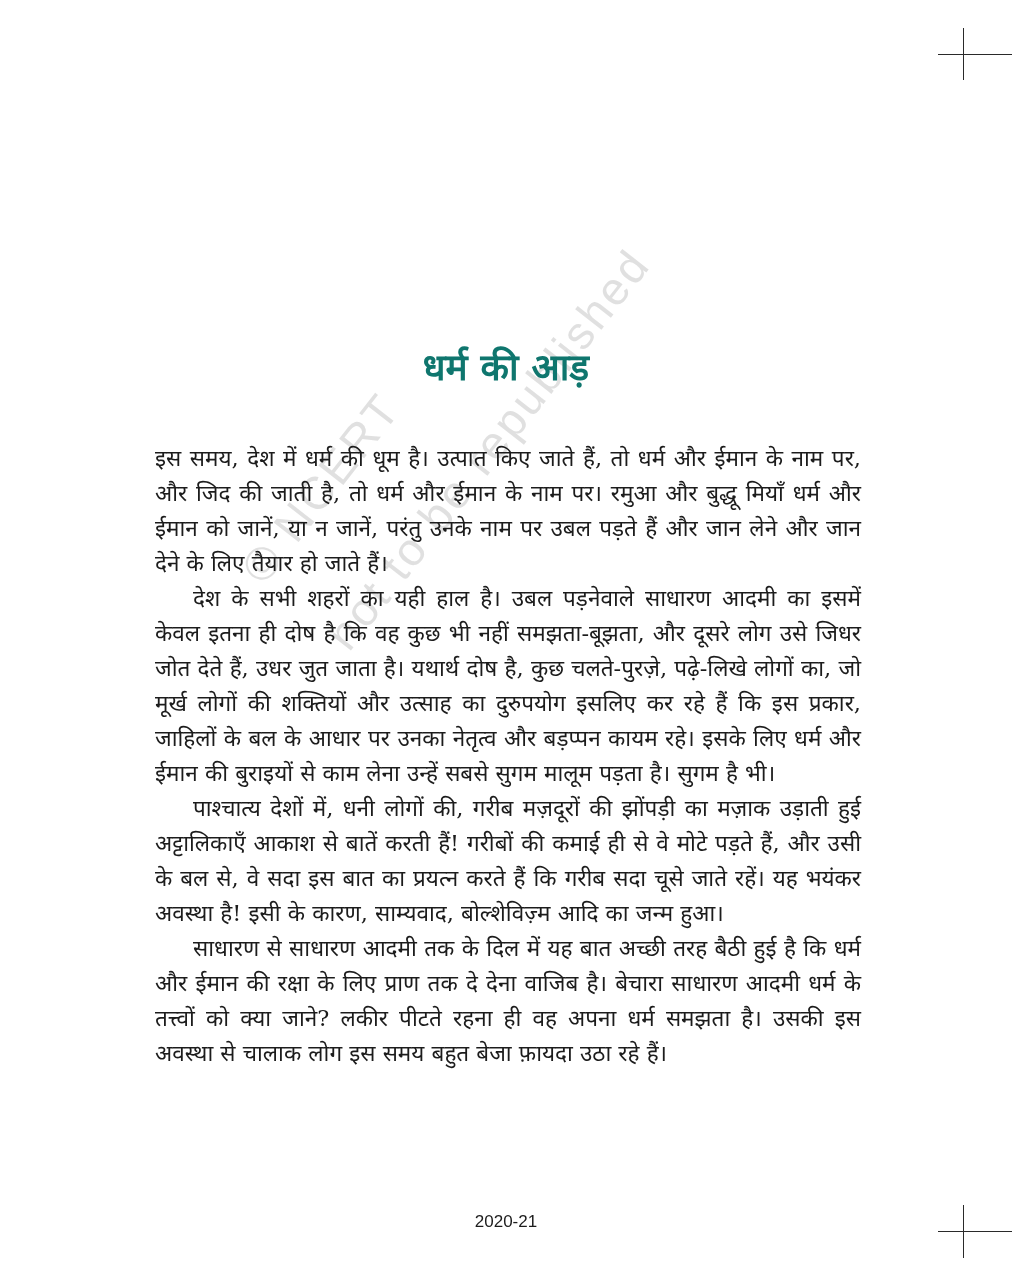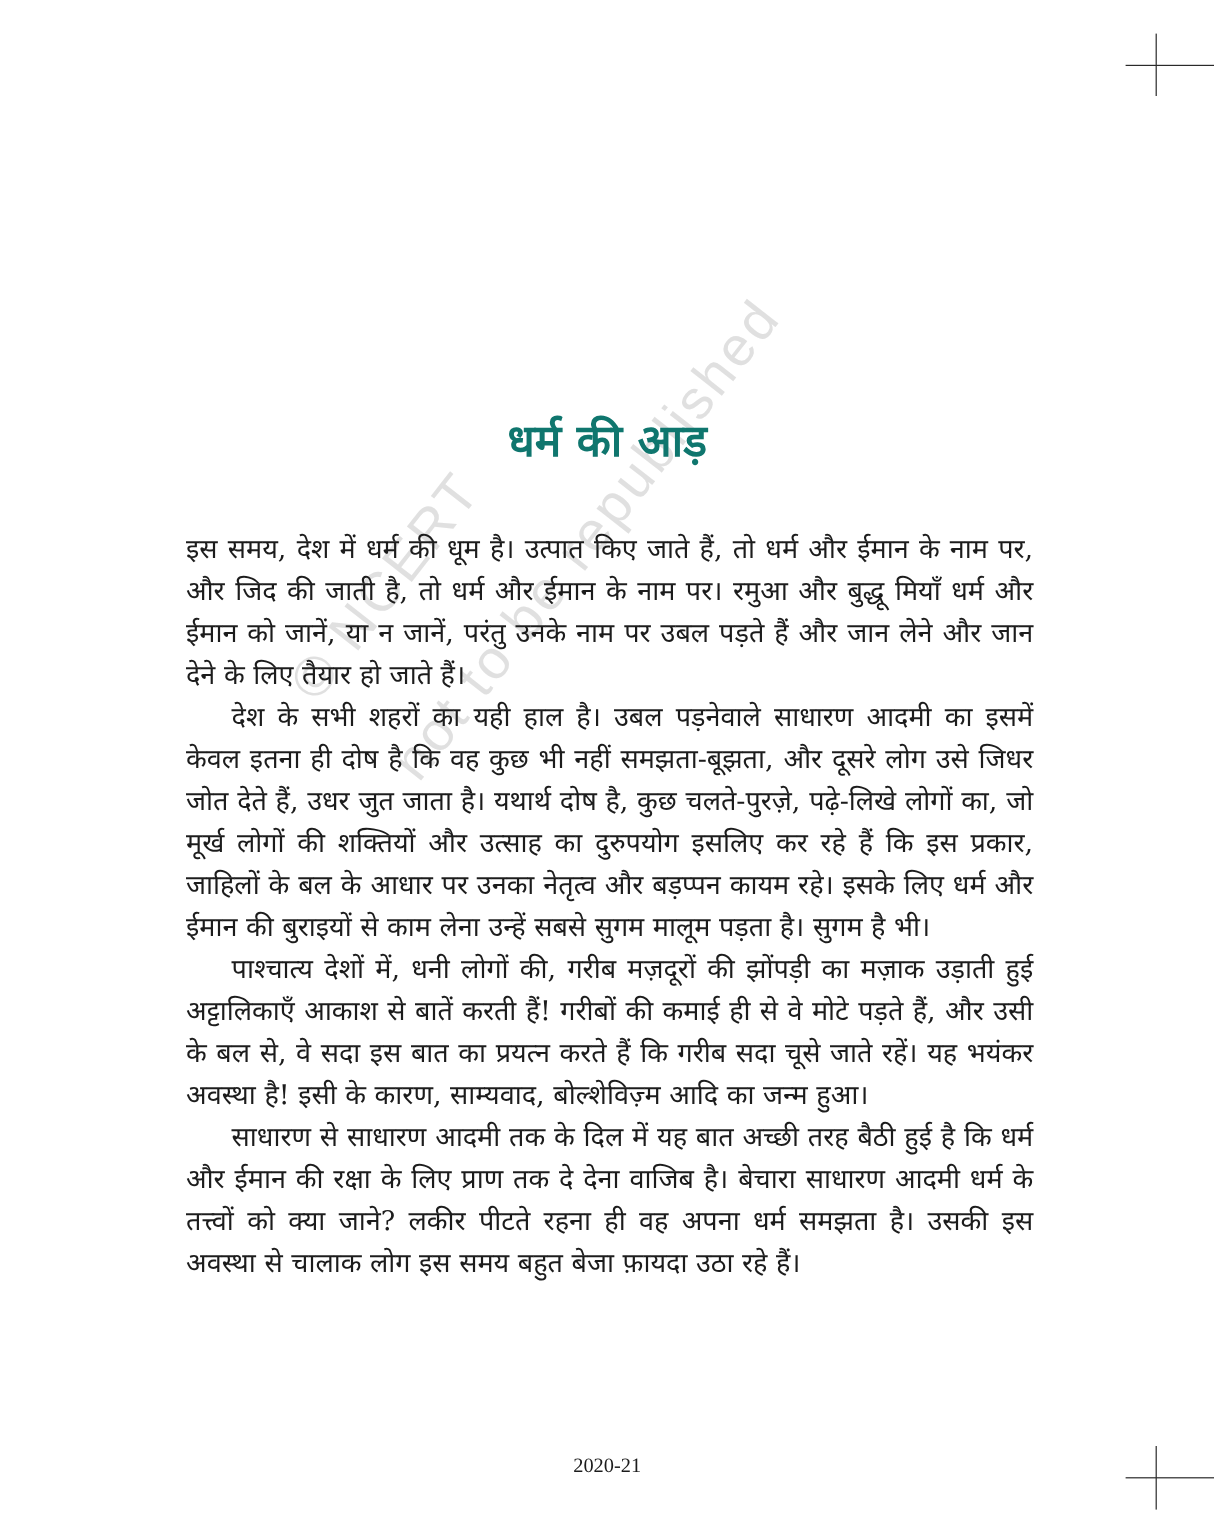--- a/index.html
+++ b/index.html
@@ -83,21 +83,21 @@
 
   
   .footer {
     position: absolute;
     top: 1212px;
     left: 0;
     width: 100%;
     text-align: center;
     font-size: 17px;
     color: #1c1c1c;
-    font-family: Liberation Serif, serif;
+    font-family: Liberation Sans, sans-serif;
     z-index: 1;
   }
 </style>
 </head>
 <body>
 
 <div class="page">
 
   <div class="crop-line crop-tr-v"></div>
   <div class="crop-line crop-tr-h"></div>

